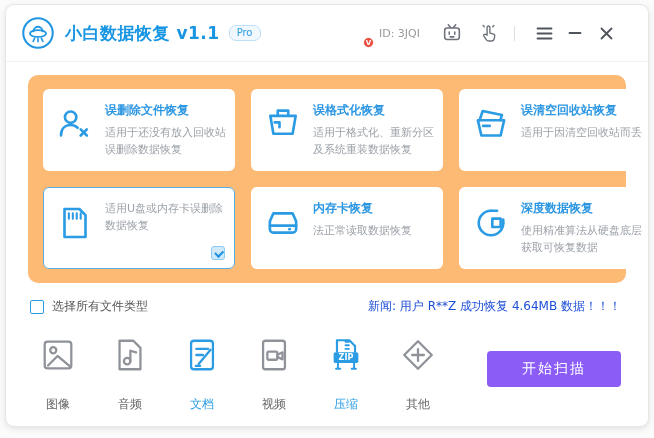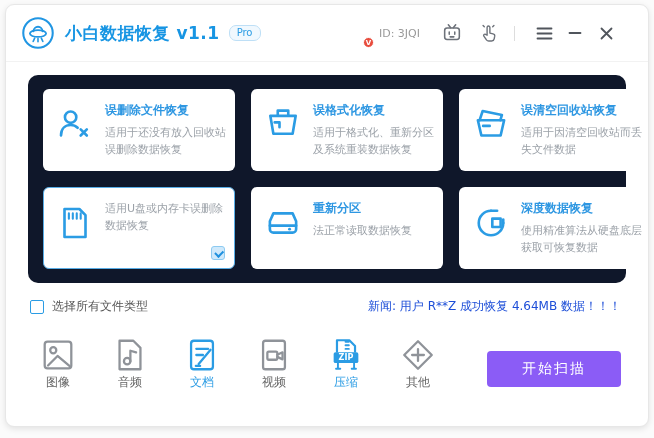--- a/index.html
+++ b/index.html
@@ -14,41 +14,41 @@
   .spacer { flex:1; }
   .avatar-wrap { position:relative; width:26px; height:26px; margin-right:8px; }
   .avatar { width:26px; height:26px; border-radius:50%; background:linear-gradient(180deg,#4db1ef,#1b8fd8); position:relative; overflow:hidden; }
   .avatar-badge { position:absolute; right:-3px; bottom:-2px; width:11px; height:11px; background:#e84c3d; border-radius:50%; color:#fff; font-size:7px; font-weight:bold; display:flex; align-items:center; justify-content:center; border:1px solid #fff; }
   .id-text { font-size:11px; color:#9a9a9a; margin-right:14px; white-space:nowrap; }
   .hicon { width:22px; height:22px; color:#6d727a; margin:0 7px; cursor:pointer; display:flex; align-items:center; justify-content:center; }
   .vdivider { width:1px; height:15px; background:#ddd; margin:0 8px; }
   .winctl { width:20px; height:20px; color:#50555c; margin-left:11px; cursor:pointer; display:flex; align-items:center; justify-content:center; }
 
   
-  .panel { margin:13px 22px 0; background:#0f172a; border-radius:10px; padding:14px 15px; display:grid; grid-template-columns:repeat(3,1fr); gap:16px 16px; }
+  .panel { margin:13px 22px 0; background:#fdba74; border-radius:10px; padding:14px 15px; display:grid; grid-template-columns:repeat(3,1fr); gap:16px 16px; }
   .card { position:relative; background:#fff; border:1px solid transparent; border-radius:6px; padding:12px 8px 12px 10px; display:flex; align-items:flex-start; gap:9px; min-height:76px; cursor:pointer; }
   .card.selected { border-color:#58ade6; }
   .card-icon { width:42px; height:42px; color:#2b9ce4; flex:0 0 auto; display:flex; align-items:center; justify-content:center; margin-top:2px; }
   .card-title { font-size:12px; font-weight:bold; color:#2e97e2; margin-bottom:5px; white-space:nowrap; }
   .card-desc { font-size:11px; color:#9ba1a8; line-height:1.55; white-space:nowrap; }
   .card-check { position:absolute; right:9px; bottom:8px; width:14px; height:14px; background:#cfe9fb; border:1px solid #8ccaf1; border-radius:3px; }
   .card-check::after { content:""; position:absolute; left:3px; top:3px; width:6px; height:3.5px; border-left:2px solid #1f90de; border-bottom:2px solid #1f90de; transform:rotate(-45deg); }
 
   
   .subbar { margin:15px 27px 12px 24px; display:flex; align-items:center; }
   .select-all { display:flex; align-items:center; gap:8px; cursor:pointer; }
   .checkbox { width:14px; height:14px; border:1.5px solid #2b9ce4; border-radius:2px; background:#fff; }
   .select-all-label { font-size:12px; color:#555; }
   .news { margin-left:auto; font-size:12px; color:#1d4ed8; white-space:nowrap; }
 
   
   .bottombar { margin:21px 27px 0 30px; display:flex; align-items:flex-start; }
   .ftype { display:flex; flex-direction:column; align-items:center; width:44px; margin-right:28px; cursor:pointer; color:#8f9399; }
   .ftype .ficon { width:38px; height:38px; display:flex; align-items:center; justify-content:flex-start; }
-  .ftype .flabel { margin-top:0; font-size:12px; color:#666;text-align:center; }
+  .ftype .flabel { margin-top:22px; font-size:12px; color:#666;text-align:center; }
   .ftype.selected { color:#2b9ce4; }
   .ftype.selected .flabel { color:#2b9ce4; }
   .scan-btn { margin-left:auto; margin-top:15px; background:#8b5cf6; color:#fff; font-size:14px; border:none; border-radius:4px; padding:9px 35px; cursor:pointer; font-family:inherit; letter-spacing:2px; }
   svg { display:block; }
 </style>
 </head>
 <body>
 
 <div class="window">
 
@@ -143,21 +143,20 @@
       <span class="card-icon">
         <svg viewBox="0 0 48 48" fill="none" stroke="currentColor" stroke-width="3" stroke-linecap="round" stroke-linejoin="round">
           <path d="M11 18.5 l3.5-10.5 22 4.5 -1.8 6"></path>
           <path d="M9 18.5 h30 l-4 17.5 h-22 z"></path>
           <path d="M15 25 h7.5"></path>
         </svg>
       </span>
       <span class="card-text">
         <div class="card-title">误清空回收站恢复</div>
         <div class="card-desc">适用于因清空回收站而丢</div>
-        <div class="card-desc">失文件数据</div>
       </span>
     </div>
 
     <div class="card selected">
       <span class="card-icon">
         <svg viewBox="0 0 48 48" fill="none" stroke="currentColor" stroke-width="3" stroke-linecap="round" stroke-linejoin="round">
           <path d="M12 8 h17 l7 7 v25 h-24 z"></path>
           <path d="M17 13 v6 M21.5 13 v6 M26 13 v6 M30.5 13 v6" stroke-width="2.4"></path>
         </svg>
       </span>
@@ -170,21 +169,21 @@
 
     <div class="card">
       <span class="card-icon">
         <svg viewBox="0 0 48 48" fill="none" stroke="currentColor" stroke-width="3" stroke-linecap="round" stroke-linejoin="round">
           <path d="M13 13 h22 l4 9 v9 a4 4 0 0 1 -4 4 h-22 a4 4 0 0 1 -4 -4 v-9 z"></path>
           <path d="M9 27 h30"></path>
           <circle cx="31.5" cy="31" r="1.7" fill="currentColor" stroke="none"></circle>
         </svg>
       </span>
       <span class="card-text">
-        <div class="card-title">重新分区</div>
+        <div class="card-title">内存卡恢复</div>
         <div class="card-desc">法正常读取数据恢复</div>
       </span>
     </div>
 
     <div class="card">
       <span class="card-icon">
         <svg viewBox="0 0 48 48" fill="none" stroke="currentColor" stroke-width="3" stroke-linecap="round" stroke-linejoin="round">
           <path d="M38 24 A14 14 0 1 1 24 10"></path>
           <path d="M24 10 h7 M38 24 v-4"></path>
           <rect x="25.5" y="19" width="9.5" height="9.5"></rect>

